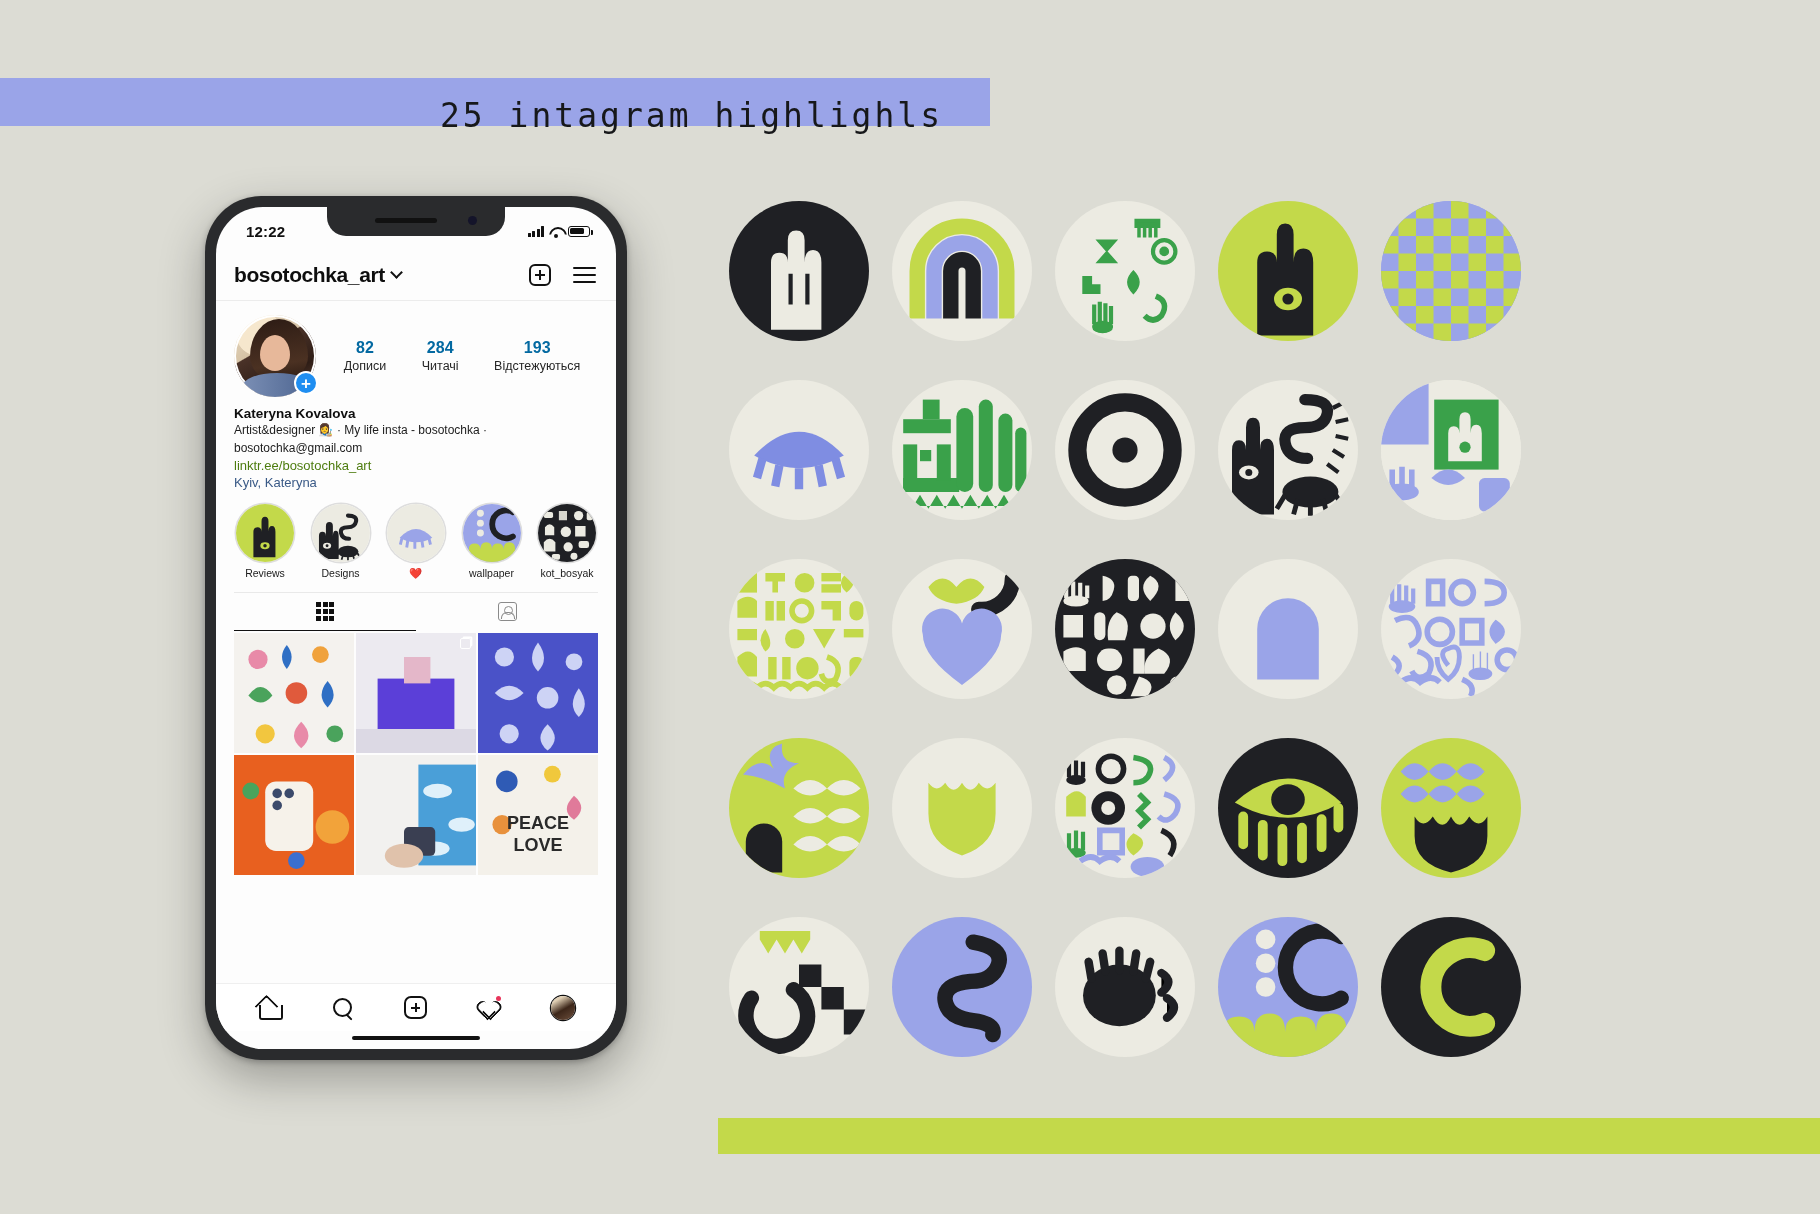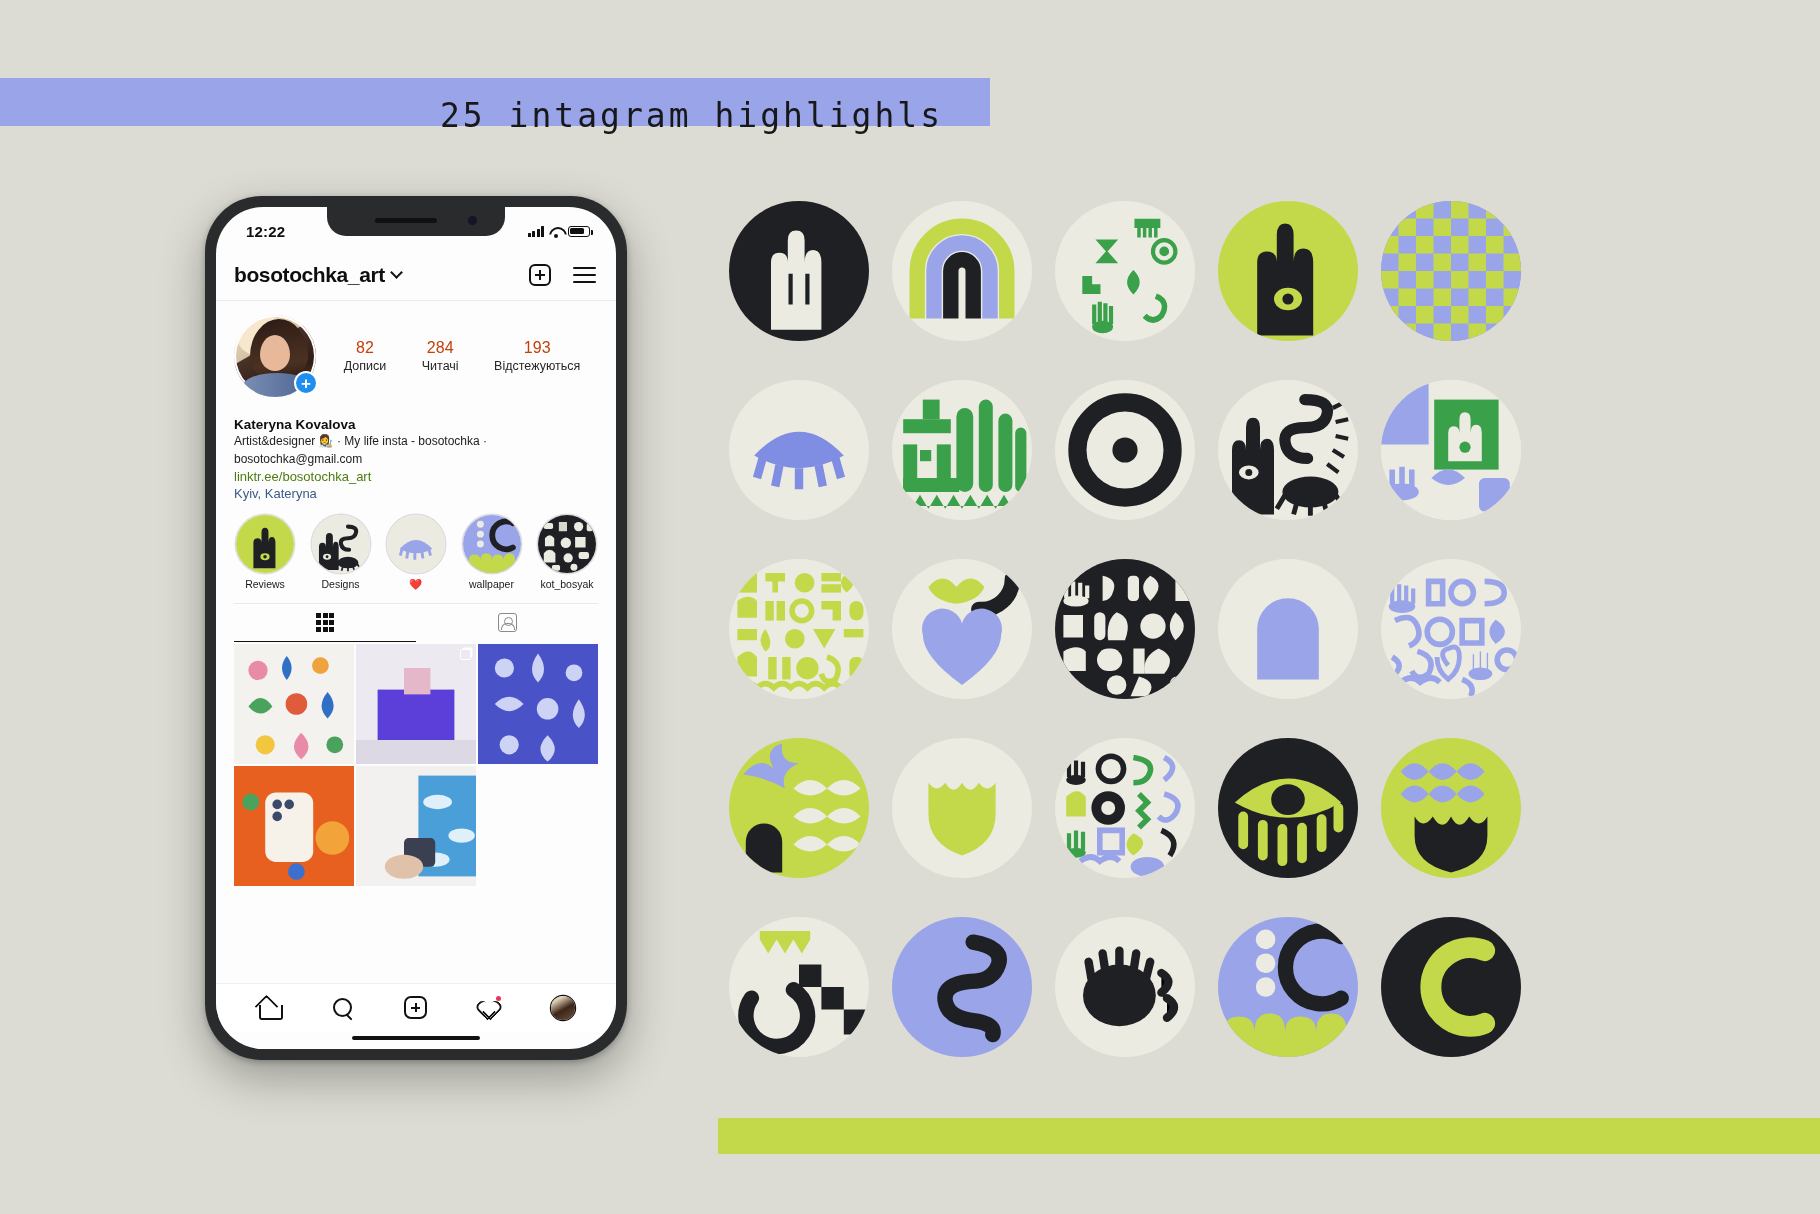--- a/index.html
+++ b/index.html
@@ -128,24 +128,24 @@
     background:linear-gradient(90deg,#7b8fb5,#4c6490); border-radius:50% 50% 0 0;
   }
   .avatar-plus{
     position:absolute; right:-2px; bottom:2px; width:24px; height:24px;
     background:#1f8ef1; border-radius:50%; border:2.5px solid #fff;
     display:flex;align-items:center;justify-content:center;
     color:#fff; font-size:17px; line-height:1; font-weight:bold;
   }
   .stats{ display:flex; flex:1; justify-content:space-around; padding-left:10px;}
   .stat{ text-align:center;}
-  .stat .num{ font-size:16px; font-weight:normal; color:#c2410c;}
+  .stat .num{ font-size:16px; font-weight:bold; color:#0369a1;}
   .stat .lbl{ font-size:12.5px; color:#262626; margin-top:2px;}
 
-  .bioname{ font-size:13.5px; font-weight:bold; color:#0e0e0e; margin-top:20px;}
+  .bioname{ font-size:13.5px; font-weight:bold; color:#0e0e0e; margin-top:9px;}
   .bio{ font-size:12px; color:#1c1c1c; line-height:1.32; margin-top:2px;}
   .biolink{ font-size:13px; color:#4d7c0f; line-height:1.32;}
   .bioloc{ font-size:13px; color:#3a5a87; line-height:1.32;}
 
   
   .hl-row{ display:flex; justify-content:space-between; margin-top:13px; padding:0 2px;}
   .hl{ width:58px; text-align:center;}
   .hl .ring{
     width:58px;height:58px;border-radius:50%; overflow:hidden; position:relative;
     box-shadow:0 0 0 1.5px #ddd;
@@ -439,20 +439,31 @@
           <svg viewBox="0 0 100 100" width="100%" height="100%" preserveAspectRatio="none">
               <rect width="100" height="100" fill="#f2f1ef"></rect>
               <rect x="52" y="8" width="48" height="84" fill="#4a9fd8"></rect>
               <g fill="#dff0fa">
                 <ellipse cx="68" cy="30" rx="12" ry="6"></ellipse>
                 <ellipse cx="88" cy="58" rx="11" ry="6"></ellipse>
                 <ellipse cx="66" cy="78" rx="12" ry="6"></ellipse>
               </g>
               <rect x="40" y="60" width="26" height="24" rx="4" fill="#3a3f52"></rect>
               <ellipse cx="40" cy="84" rx="16" ry="10" fill="#e0c2ab"></ellipse>
+            </svg>
+        </div>
+        <div class="post">
+          <svg viewBox="0 0 100 100" width="100%" height="100%" preserveAspectRatio="none">
+              <rect width="100" height="100" fill="#f4f1ea"></rect>
+              <circle cx="24" cy="22" r="9" fill="#2f5bb5"></circle>
+              <circle cx="62" cy="16" r="7" fill="#f0c83c"></circle>
+              <path d="M80 34 q12 10 0 20 q-12-8 0-20z" fill="#e07a9a"></path>
+              <circle cx="20" cy="58" r="8" fill="#e8913c"></circle>
+              <text x="50" y="62" font-size="15" font-family="Liberation Sans" fill="#2a2a2a" text-anchor="middle" font-weight="bold">PEACE</text>
+              <text x="50" y="80" font-size="15" font-family="Liberation Sans" fill="#2a2a2a" text-anchor="middle" font-weight="bold">LOVE</text>
             </svg>
         </div>
       </div>
     </div>
 
     <div class="navbar">
       <span class="nav-ic n-home"></span>
       <span class="nav-ic n-search"></span>
       <span class="nav-ic n-add"></span>
       <span class="nav-ic n-heart">

